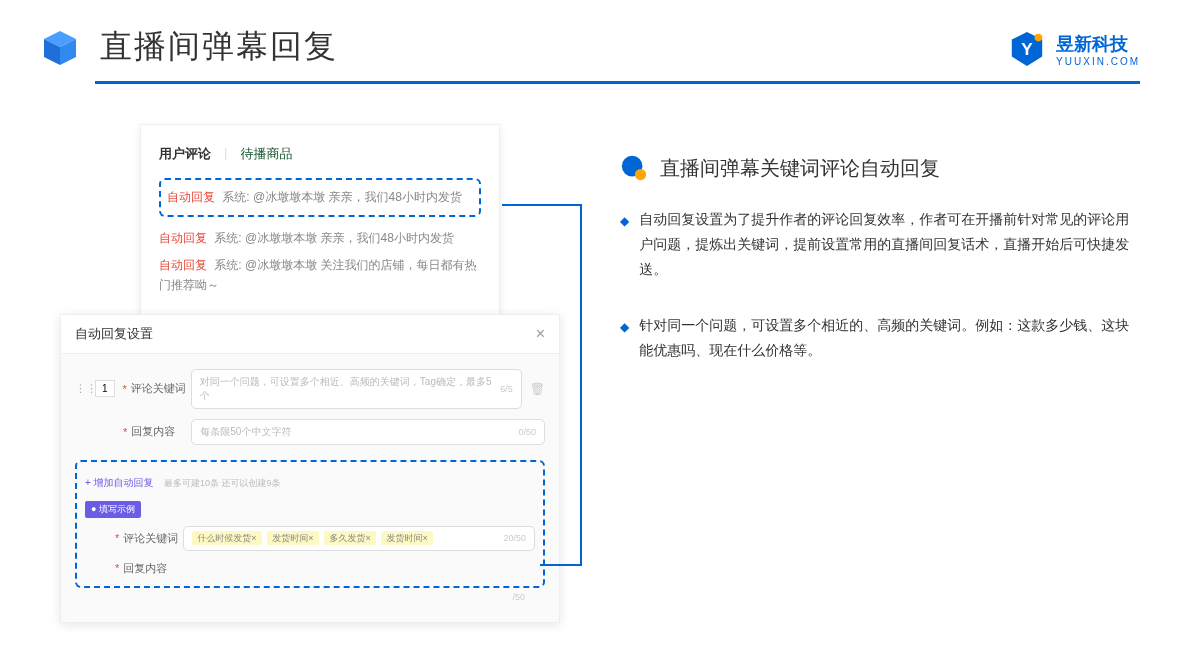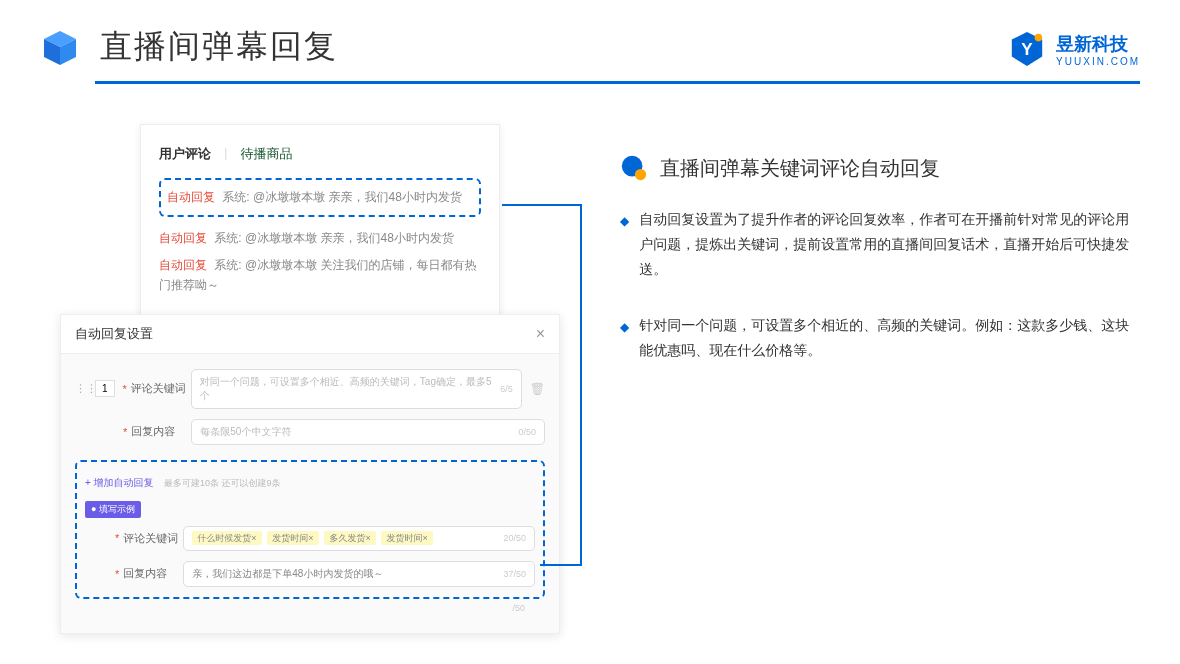--- a/index.html
+++ b/index.html
@@ -144,24 +144,20 @@
                 <span class="tag-chip">发货时间×</span>
                 <span class="tag-chip">多久发货×</span>
                 <span class="tag-chip">发货时间×</span>
               </span>
               <span class="counter">20/50</span>
             </div>
           </div>
           <div class="form-row" style="padding-left:30px;margin-bottom:0">
             <span class="req-dot">*</span>
             <span class="label">回复内容</span>
-            <div class="input-box">
-              <span style="color:#888">亲，我们这边都是下单48小时内发货的哦～</span>
-              <span class="counter">37/50</span>
-            </div>
           </div>
         </div>
         <div style="text-align:right;font-size:9px;color:#ccc;margin-top:4px;padding-right:20px">/50</div>
       </div>
     </div>
 
     <div class="connector" style="top:80px;left:442px;width:80px;height:360px;border-left:none;border-top:none;border-bottom:none;border-right:2px solid #0066d6"></div>
     <div class="connector" style="top:80px;left:442px;width:80px;height:2px;border:none;border-top:2px solid #0066d6"></div>
     <div class="connector" style="top:440px;left:480px;width:42px;height:2px;border:none;border-top:2px solid #0066d6"></div>
   </div>

